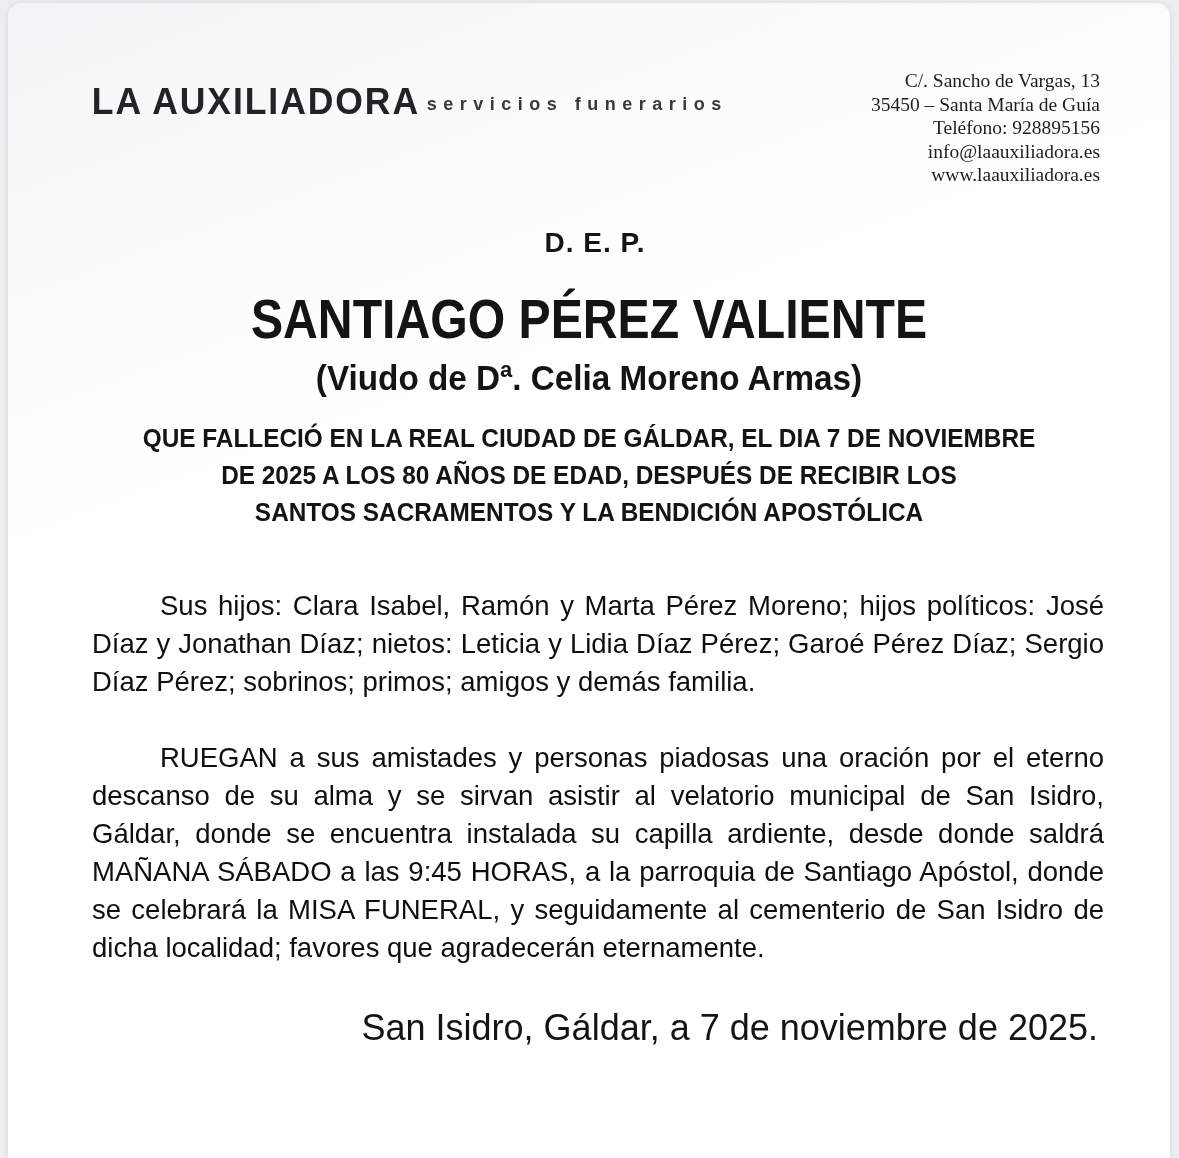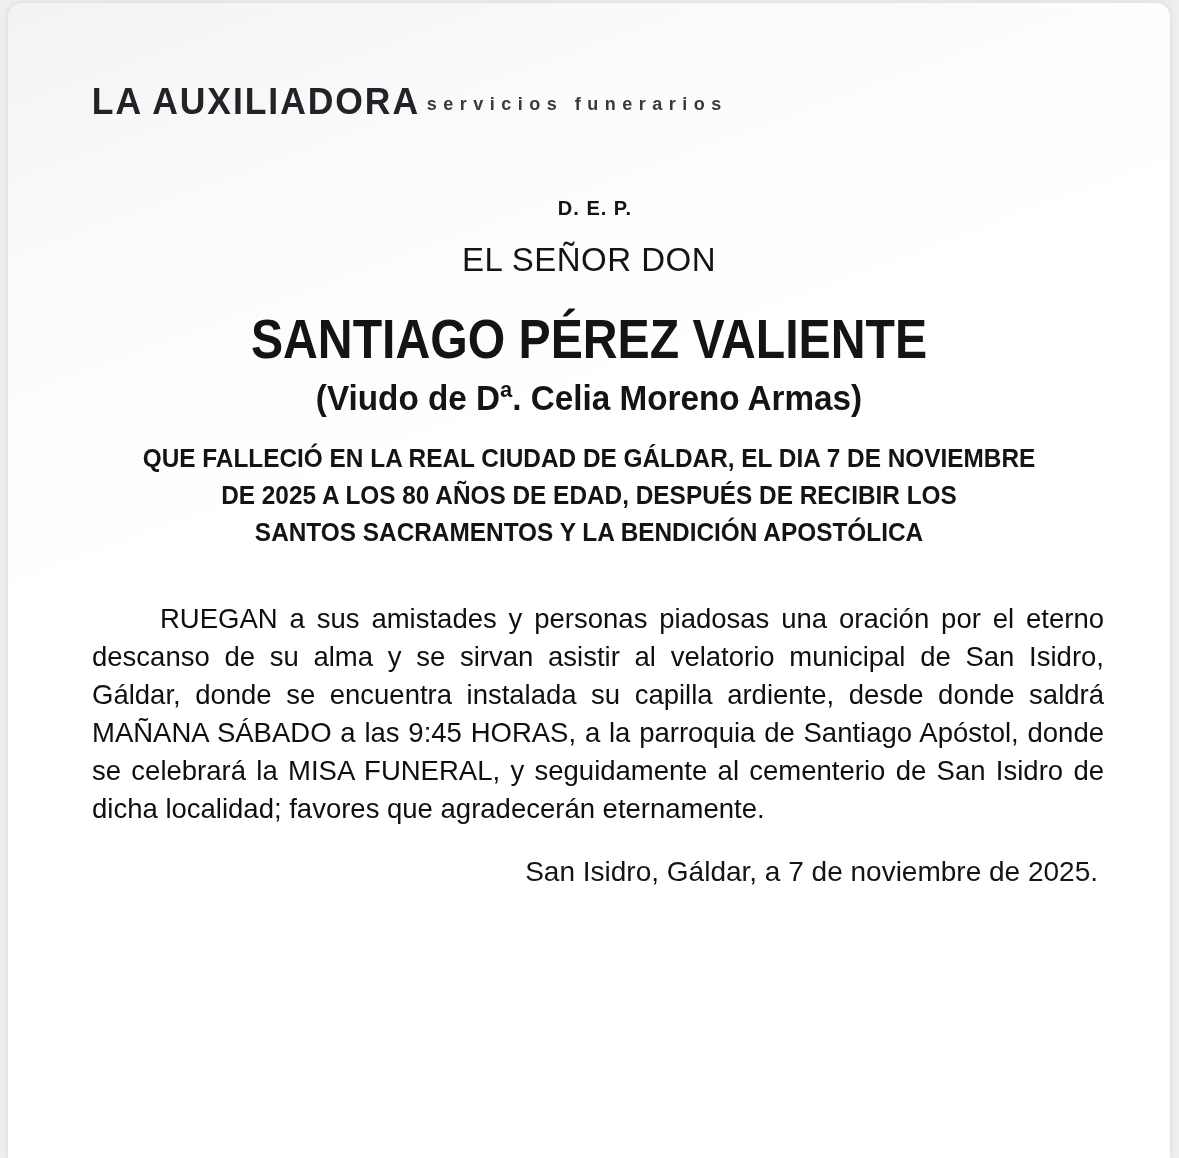--- a/index.html
+++ b/index.html
@@ -58,21 +58,21 @@
     font-family: "Liberation Serif", serif;
     font-size: 19.5px;
     line-height: 23.5px;
     color: #1d1d1f;
   }
 
   
   .center { text-align: center; }
   .dep {
     margin-top: 40px;
-    font-size: 20px;
+    font-size: 28px;
     font-weight: 700;
     letter-spacing: 1px;
     padding-left: 12px;
   }
   .honorific {
     margin-top: 21px;
     font-size: 33px;
     font-weight: 400;
     letter-spacing: 0.5px;
   }
@@ -101,26 +101,26 @@
 
   
   .body-text {
     padding: 0 66px 0 84px;
     font-size: 27.5px;
     line-height: 38px;
     text-align: justify;
     color: #0f0f10;
   }
   .para-family  { margin-top: 56px; text-indent: 68px; }
-  .para-request { margin-top: 49px; text-indent: 68px; }
+  .para-request { margin-top: 38px; text-indent: 68px; }
   .closing {
-    margin-top: 28px;
+    margin-top: 40px;
     padding-right: 72px;
     text-align: right;
-    font-size: 28px;
+    font-size: 36px;
   }
 </style>
 </head>
 <body>
 
 <div class="page">
 
   <div class="header">
 
     <div class="logo-block">
@@ -133,35 +133,42 @@
              L 96 83 L 97.5 89 Q 97 92 92 91.5
              L 73 90 L 51 46
              L 30.5 87 L 13 93.5 Q 9.5 94 10.5 90
              L 43.5 16.5 C 46 12 48 9 51 9 Z"></path>
         <path fill="#ffffff" d="M47.5 24 L25 79 L27.8 80.6 L50 27.5 Z"></path>
       </svg>
       <div class="company-name">LA AUXILIADORA</div>
       <div class="company-tagline">servicios funerarios</div>
     </div>
 
+    <div class="contact-block">
+      <div>C/. Sancho de Vargas, 13</div>
+      <div>35450 – Santa María de Guía</div>
+      <div>Teléfono: 928895156</div>
+      <div>info@laauxiliadora.es</div>
+      <div>www.laauxiliadora.es</div>
+    </div>
 
   </div>
 
   <div class="center dep">D. E. P.</div>
 
-  <div class="center honorific">EL SEÑOR DON</div>
 
   <div class="center deceased-name">SANTIAGO PÉREZ VALIENTE</div>
 
   <div class="center spouse-note">(Viudo de Dª. Celia Moreno Armas)</div>
 
   <div class="center death-announcement">
     <div>QUE FALLECIÓ EN LA REAL CIUDAD DE GÁLDAR, EL DIA 7 DE NOVIEMBRE</div>
     <div>DE 2025 A LOS 80 AÑOS DE EDAD, DESPUÉS DE RECIBIR LOS</div>
     <div>SANTOS SACRAMENTOS Y LA BENDICIÓN APOSTÓLICA</div>
   </div>
 
+  <div class="body-text para-family">Sus hijos: Clara Isabel, Ramón y Marta Pérez Moreno; hijos políticos: José Díaz y Jonathan Díaz; nietos: Leticia y Lidia Díaz Pérez; Garoé Pérez Díaz; Sergio Díaz Pérez; sobrinos; primos; amigos y demás familia.</div>
 
   <div class="body-text para-request">RUEGAN a sus amistades y personas piadosas una oración por el eterno descanso de su alma y se sirvan asistir al velatorio municipal de San Isidro, Gáldar, donde se encuentra instalada su capilla ardiente, desde donde saldrá MAÑANA SÁBADO a las 9:45 HORAS, a la parroquia de Santiago Apóstol, donde se celebrará la MISA FUNERAL, y seguidamente al cementerio de San Isidro de dicha localidad; favores que agradecerán eternamente.</div>
 
   <div class="closing">San Isidro, Gáldar, a 7 de noviembre de 2025.</div>
 
 </div>
 
 </body></html>

